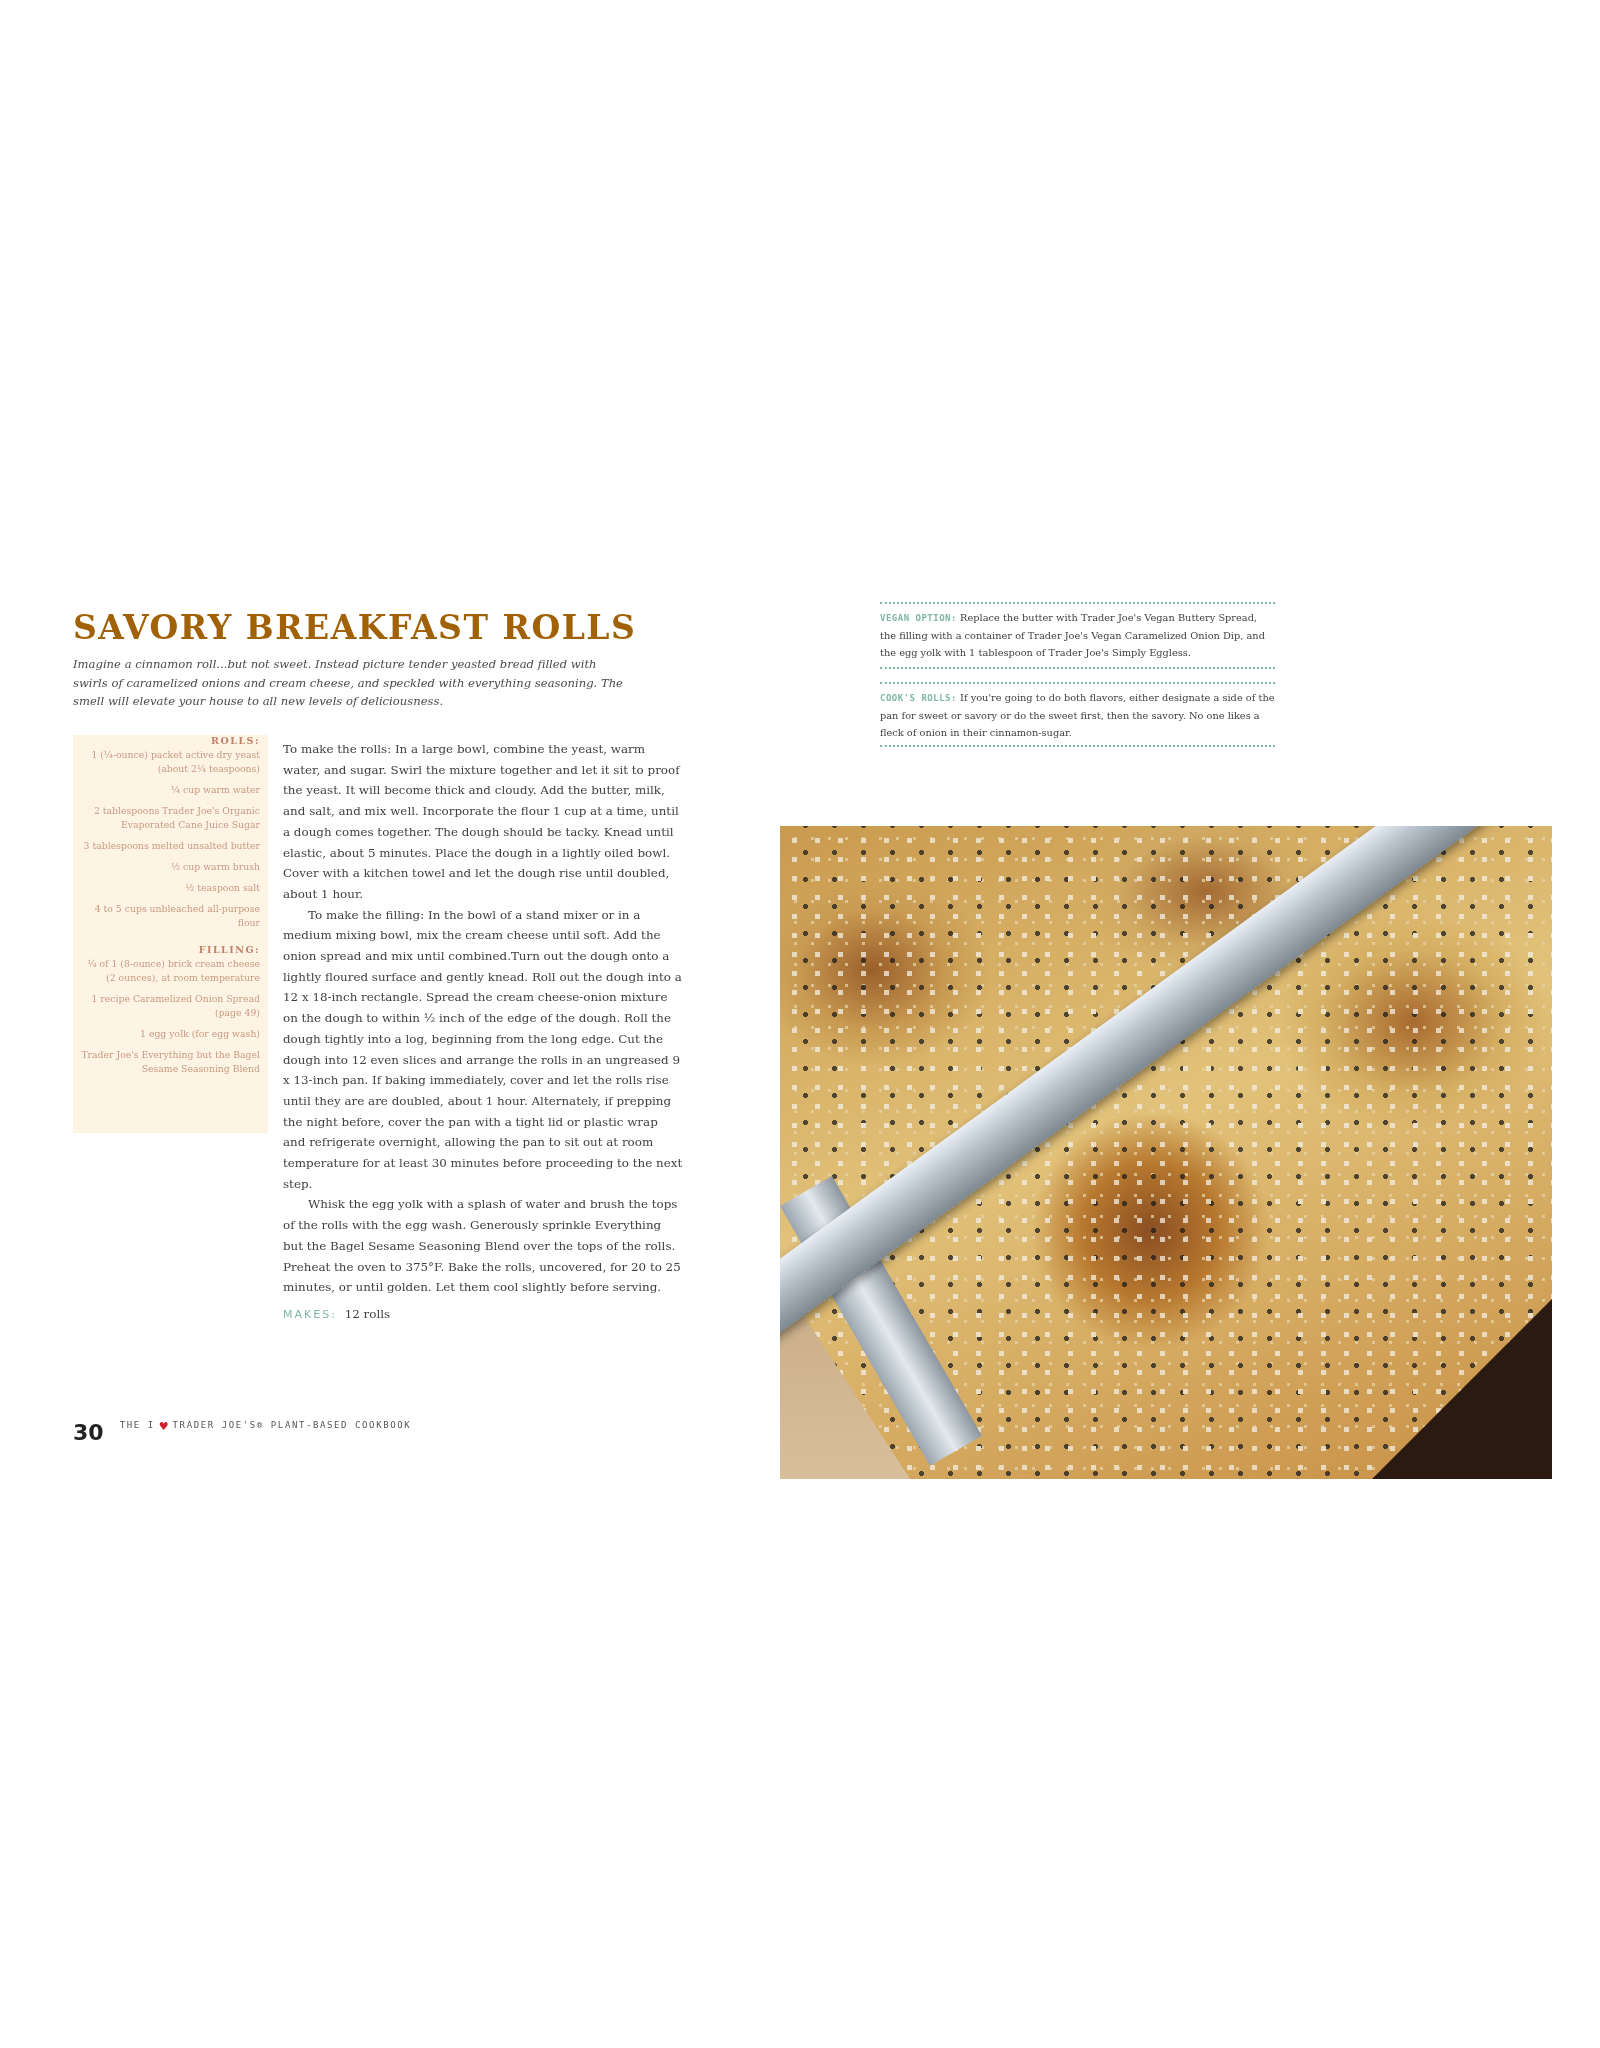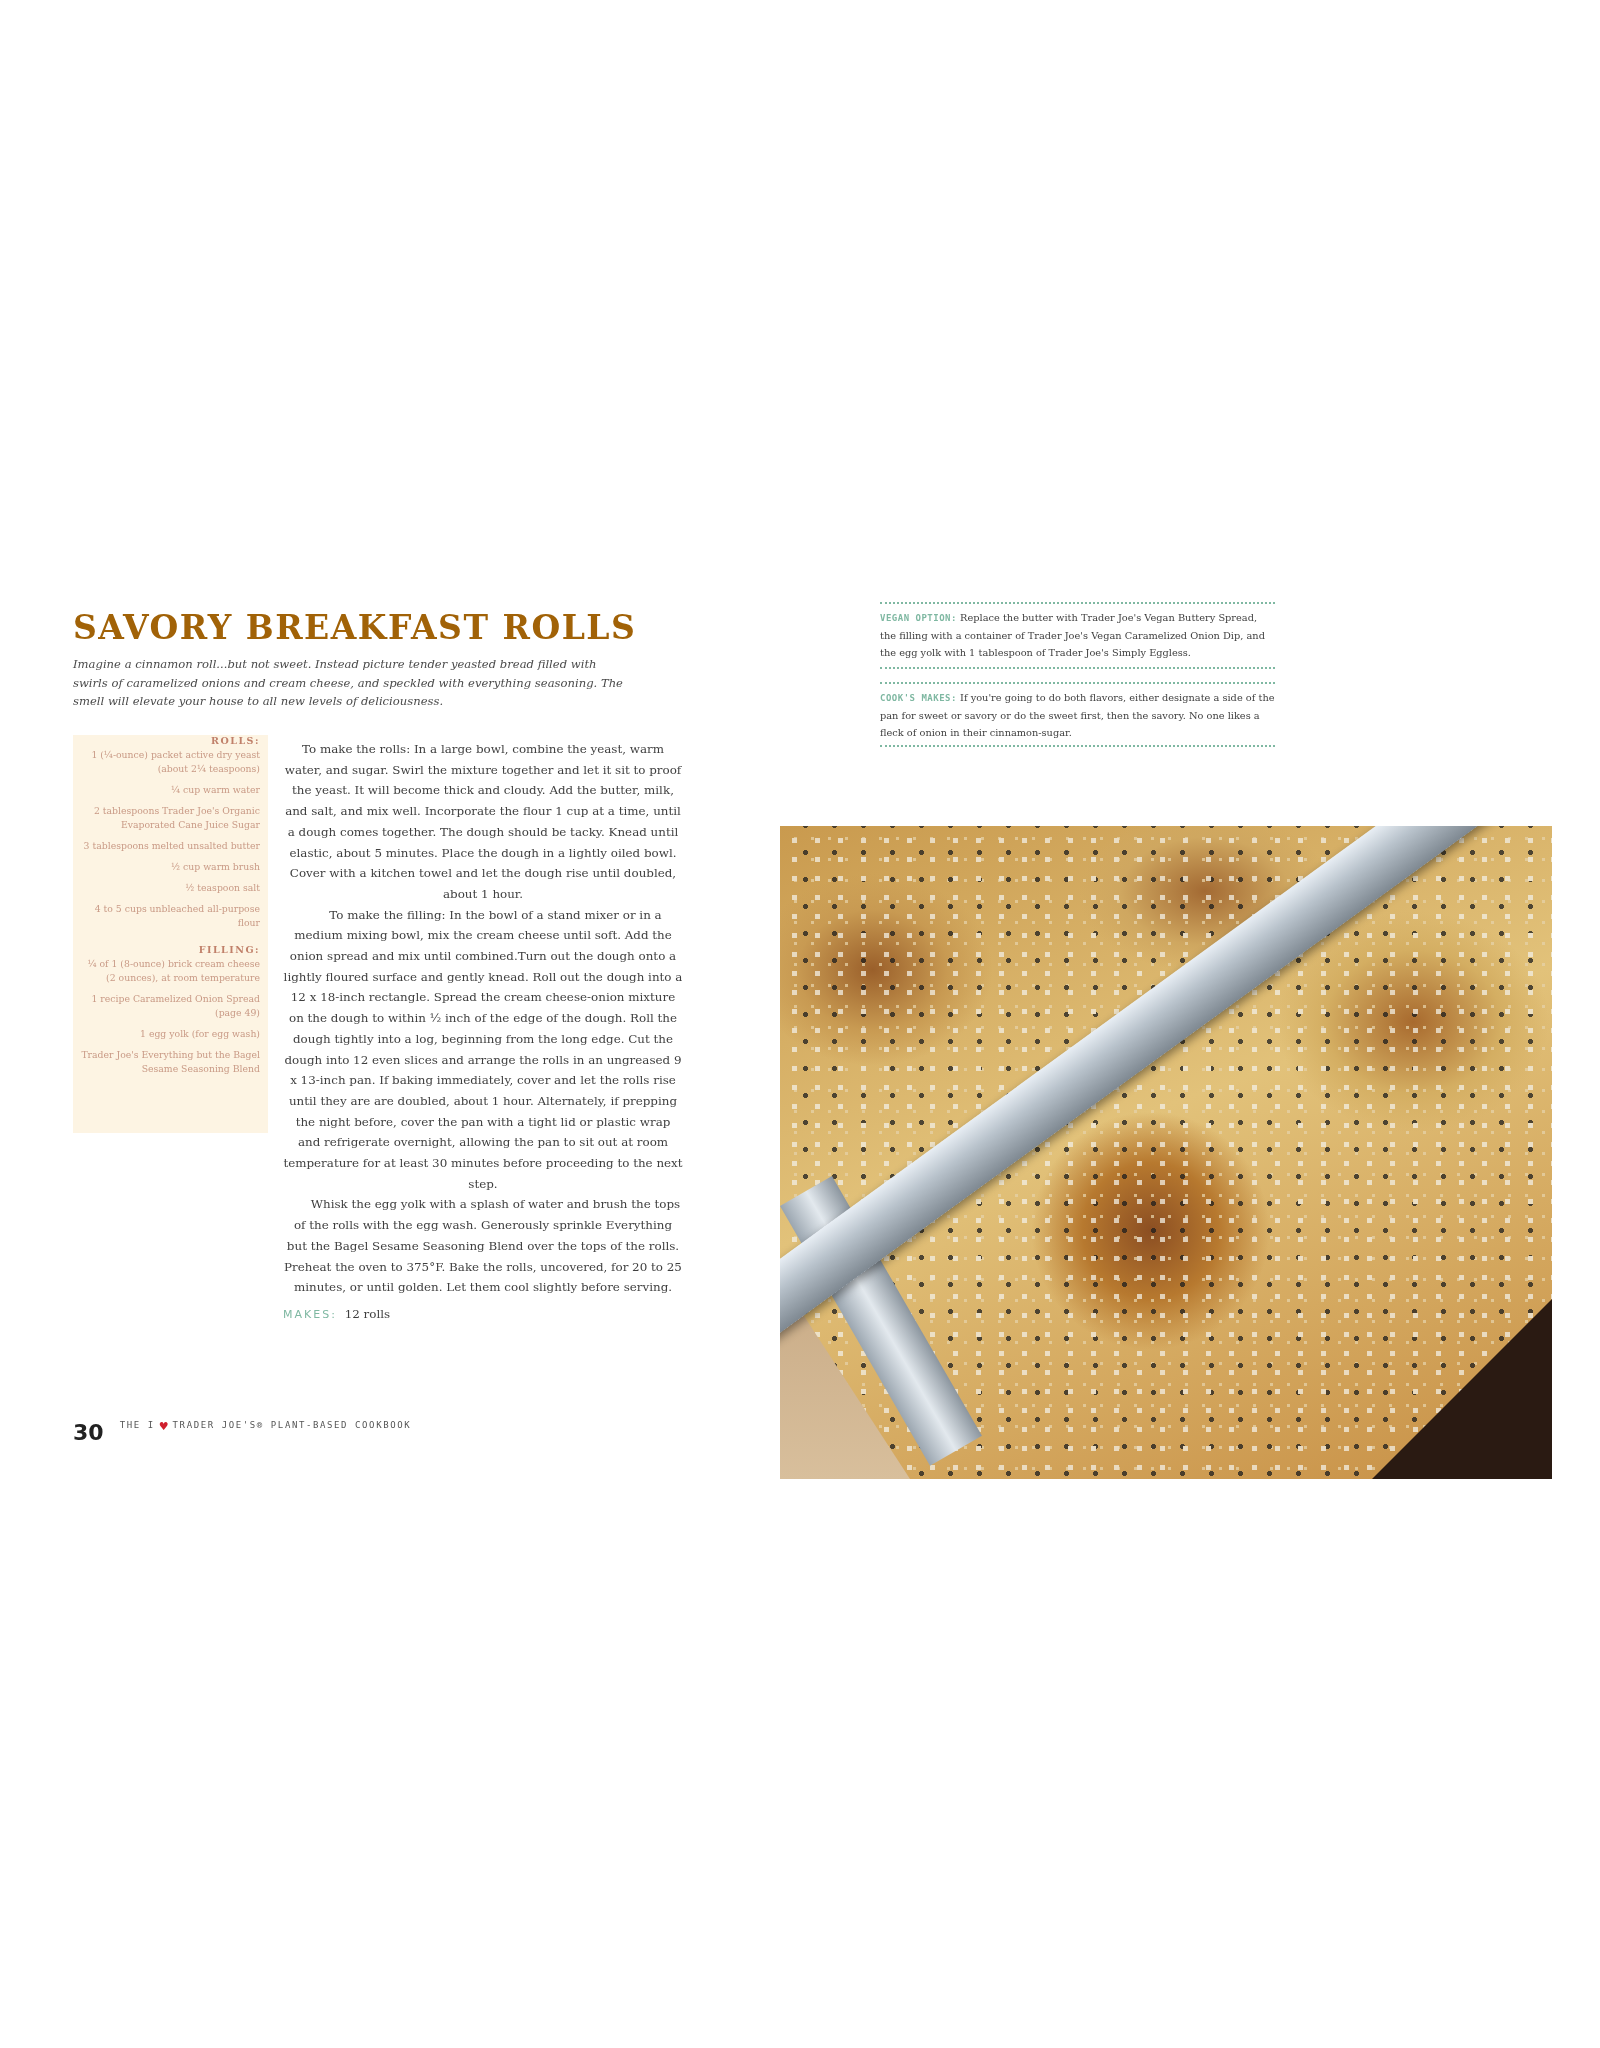--- a/index.html
+++ b/index.html
@@ -30,21 +30,21 @@
   }
   .ing-heading.filling { margin-top: 14px; }
   .ing-item {
     font-size: 9.3px; line-height: 14px; color: #c99a86; margin-bottom: 7px;
   }
 
   .body {
     position: absolute; left: 283px; top: 739px; width: 400px;
     font-size: 11.9px; line-height: 20.7px; color: #3f3f3f;
   }
-  .body p { text-indent: 0; text-align: center; }
+  .body p { text-indent: 0; }
   .body p.indent { text-indent: 25px; }
   .makes { margin-top: 6px; }
   .makes-label {
     font-family: "DejaVu Sans", sans-serif; letter-spacing: 2px;
     color: #7fb8a2; font-size: 11px; margin-right: 4px;
   }
 
   .footer {
     position: absolute; left: 73px; top: 1420px; height: 30px;
     display: flex; align-items: flex-start; white-space: nowrap;
@@ -161,21 +161,21 @@
   <div>
     <span class="note-label">VEGAN OPTION:</span>
     <span>Replace the butter with Trader Joe's Vegan Buttery Spread, the filling with a container of Trader Joe's Vegan Caramelized Onion Dip, and the egg yolk with 1 tablespoon of Trader Joe's Simply Eggless.</span>
   </div>
   <div class="dots bottom"></div>
 </div>
 
 <div class="sidenote cooks">
   <div class="dots top"></div>
   <div>
-    <span class="note-label">COOK'S MAKES:</span>
+    <span class="note-label">COOK'S ROLLS:</span>
     <span>If you're going to do both flavors, either designate a side of the pan for sweet or savory or do the sweet first, then the savory. No one likes a fleck of onion in their cinnamon-sugar.</span>
   </div>
   <div class="dots bottom"></div>
 </div>
 
 <div class="photo" aria-label="Savory breakfast rolls topped with everything bagel seasoning in a metal baking pan">
   <div class="seeds"></div>
   <div class="table-left"></div>
   <div class="pan-left"></div>
   <div class="pan"></div>

